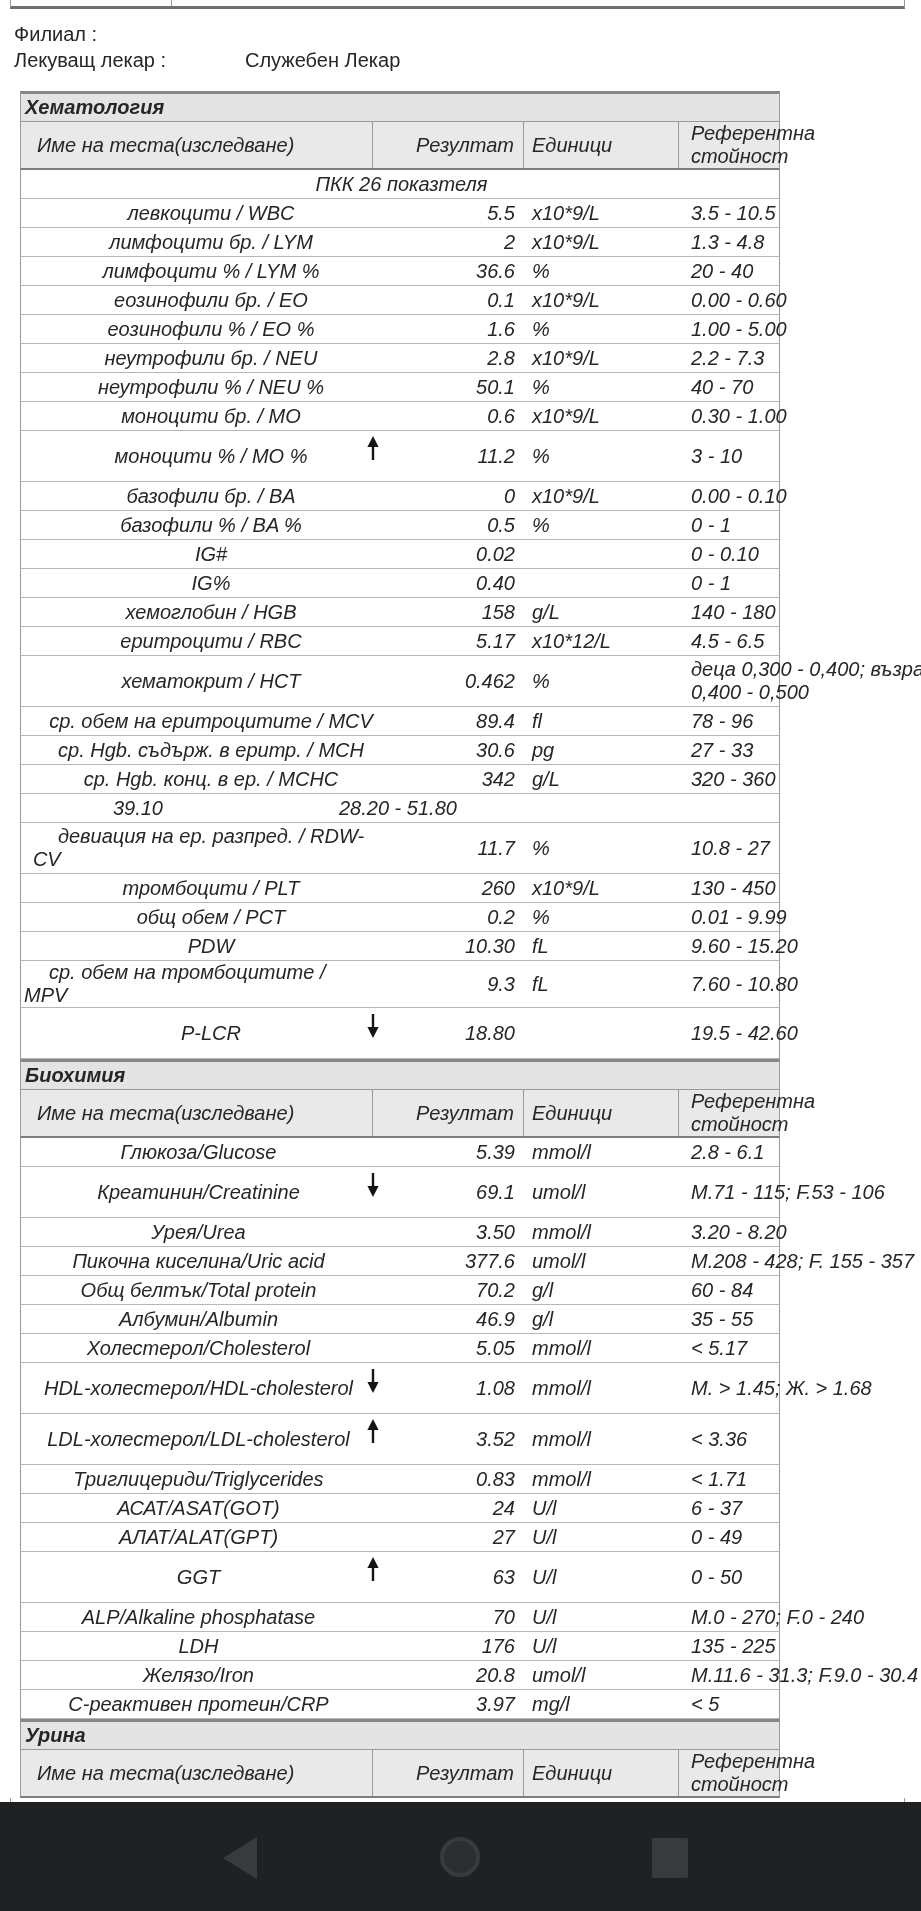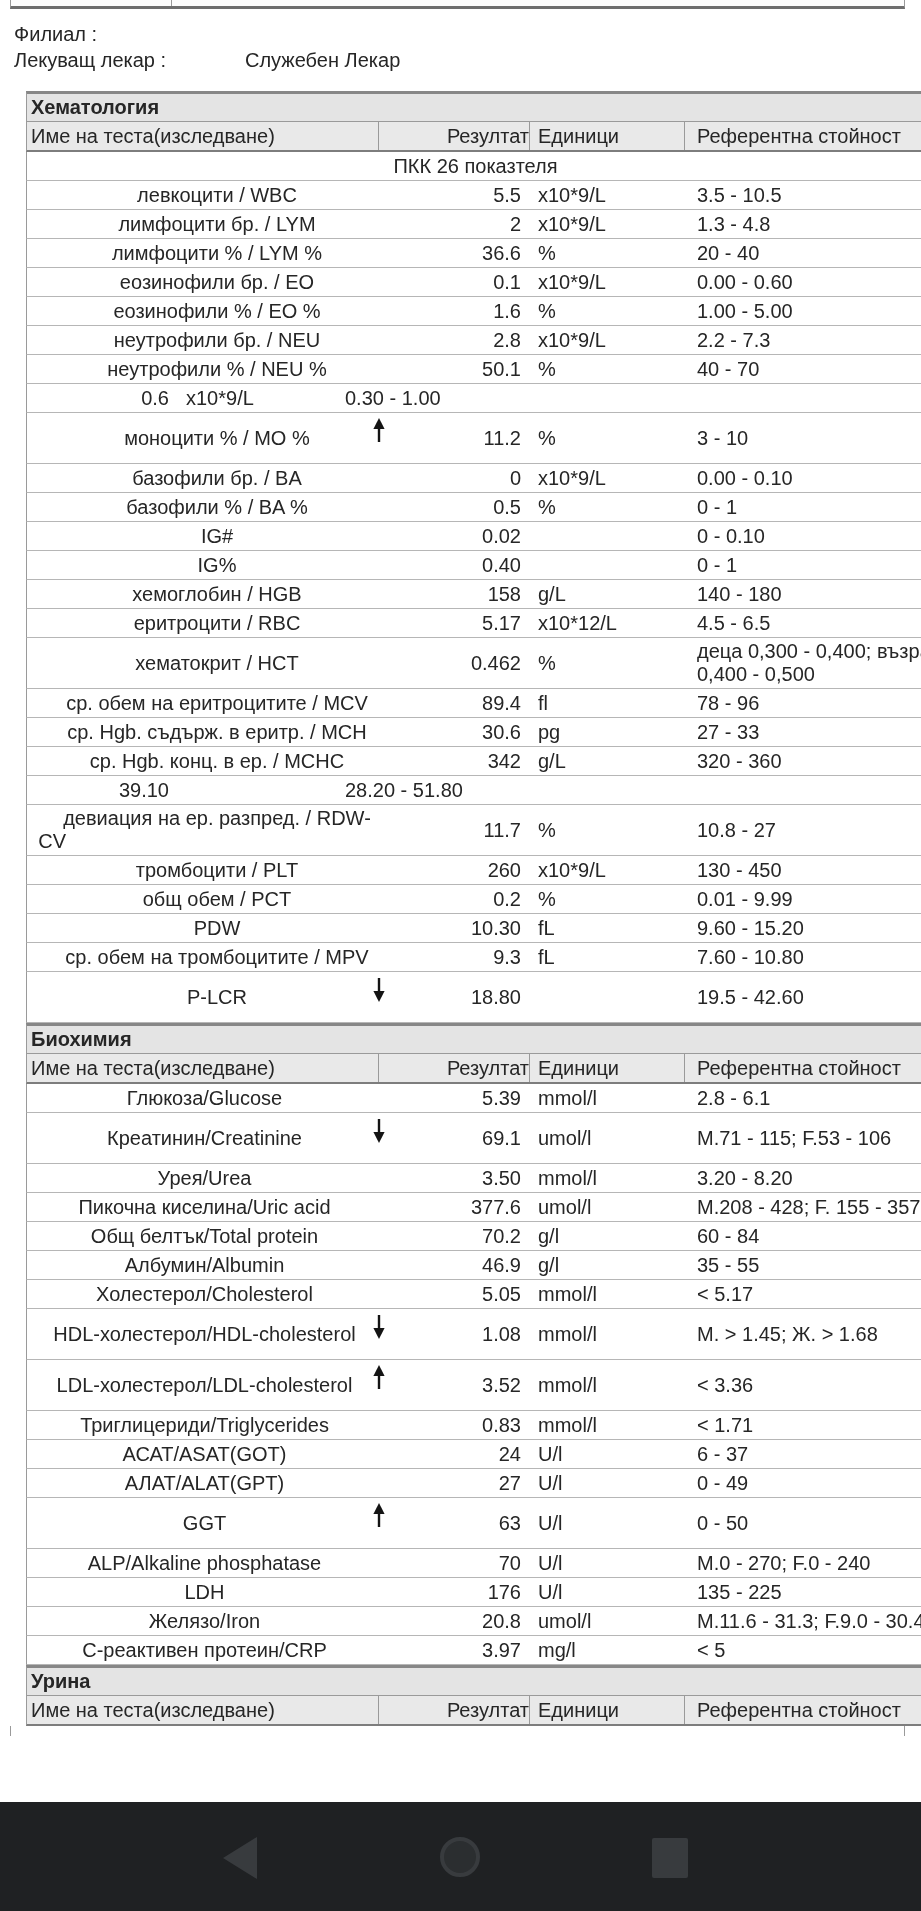--- a/index.html
+++ b/index.html
@@ -19,36 +19,36 @@
   }
   
   .partial-top{
     position:relative;margin-left:10px;width:895px;height:9px;box-sizing:border-box;
     border-left:1px solid var(--border-mid);border-right:1px solid var(--border-mid);
     border-bottom:3px solid #6e6e6e;background:#fdfdfd;
   }
   .pt-div{position:absolute;left:160px;top:0;width:1px;height:6px;background:var(--border-mid);}
   .doctor-block{margin:12px 0 0 14px;line-height:26px;}
   .doc-label{display:inline-block;width:231px;}
-  .tables{margin-left:26px;width:896px;margin-top:18px;}
+  .tables{margin-left:20px;width:760px;margin-top:18px;font-style:italic;}
   .section-title-row{
     display:flex;align-items:center;min-height:27px;box-sizing:content-box;
     background:var(--section-header-bg);font-weight:bold;padding-left:4px;
     border-top:3px solid #878787;border-bottom:1px solid var(--border-mid);
     border-left:1px solid var(--border-mid);border-right:1px solid var(--border-mid);
   }
   .col-header{
     display:flex;align-items:stretch;min-height:30px;box-sizing:border-box;
     background:var(--column-header-bg);
     border-bottom:2px solid var(--border-dark);
     border-left:1px solid var(--border-mid);border-right:1px solid var(--border-mid);
   }
   .col-h{box-sizing:border-box;display:flex;align-items:center;border-right:1px solid var(--border-mid);}
-  .ch-name{flex:0 0 352px;padding-left:4px;}
-  .ch-result{flex:0 0 151px;justify-content:flex-end;}
+  .ch-name{flex:0 0 352px;padding-left:16px;}
+  .ch-result{flex:0 0 151px;justify-content:flex-end;padding-right:9px;}
   .ch-units{flex:0 0 155px;padding-left:8px;}
   .ch-ref{flex:1;padding-left:12px;border-right:none;}
   .row{
     display:flex;align-items:center;min-height:28px;box-sizing:content-box;
     border-bottom:1px solid var(--border-light);
     border-left:1px solid var(--border-mid);border-right:1px solid var(--border-mid);
   }
   .row.tall{min-height:50px;}
   .c-name{flex:0 0 352px;align-self:stretch;display:flex;align-items:center;position:relative;justify-content:center;}
   .c-name .t{display:block;padding-left:3px;white-space:pre-line;}
@@ -158,20 +158,23 @@
         </div>
         <div class="row">
           <div class="c-name indent">
             <span class="t">неутрофили % / NEU %</span>
           </div>
           <div class="c-result">50.1</div>
           <div class="c-units">%</div>
           <div class="c-ref">40 - 70</div>
         </div>
         <div class="row">
+          <div class="c-name indent">
+            <span class="t">моноцити бр. / MO</span>
+          </div>
           <div class="c-result">0.6</div>
           <div class="c-units">x10*9/L</div>
           <div class="c-ref">0.30 - 1.00</div>
         </div>
         <div class="row tall">
           <div class="c-name indent">
             <span class="t">моноцити % / MO %</span>
             <span class="arrow"><svg width="14" height="25" viewBox="0 0 14 25">
                 <line x1="7" y1="24" x2="7" y2="8" stroke="#141414" stroke-width="2.4"></line>
                 <path d="M7 0 L1.4 11 L12.6 11 Z" fill="#141414"></path>

